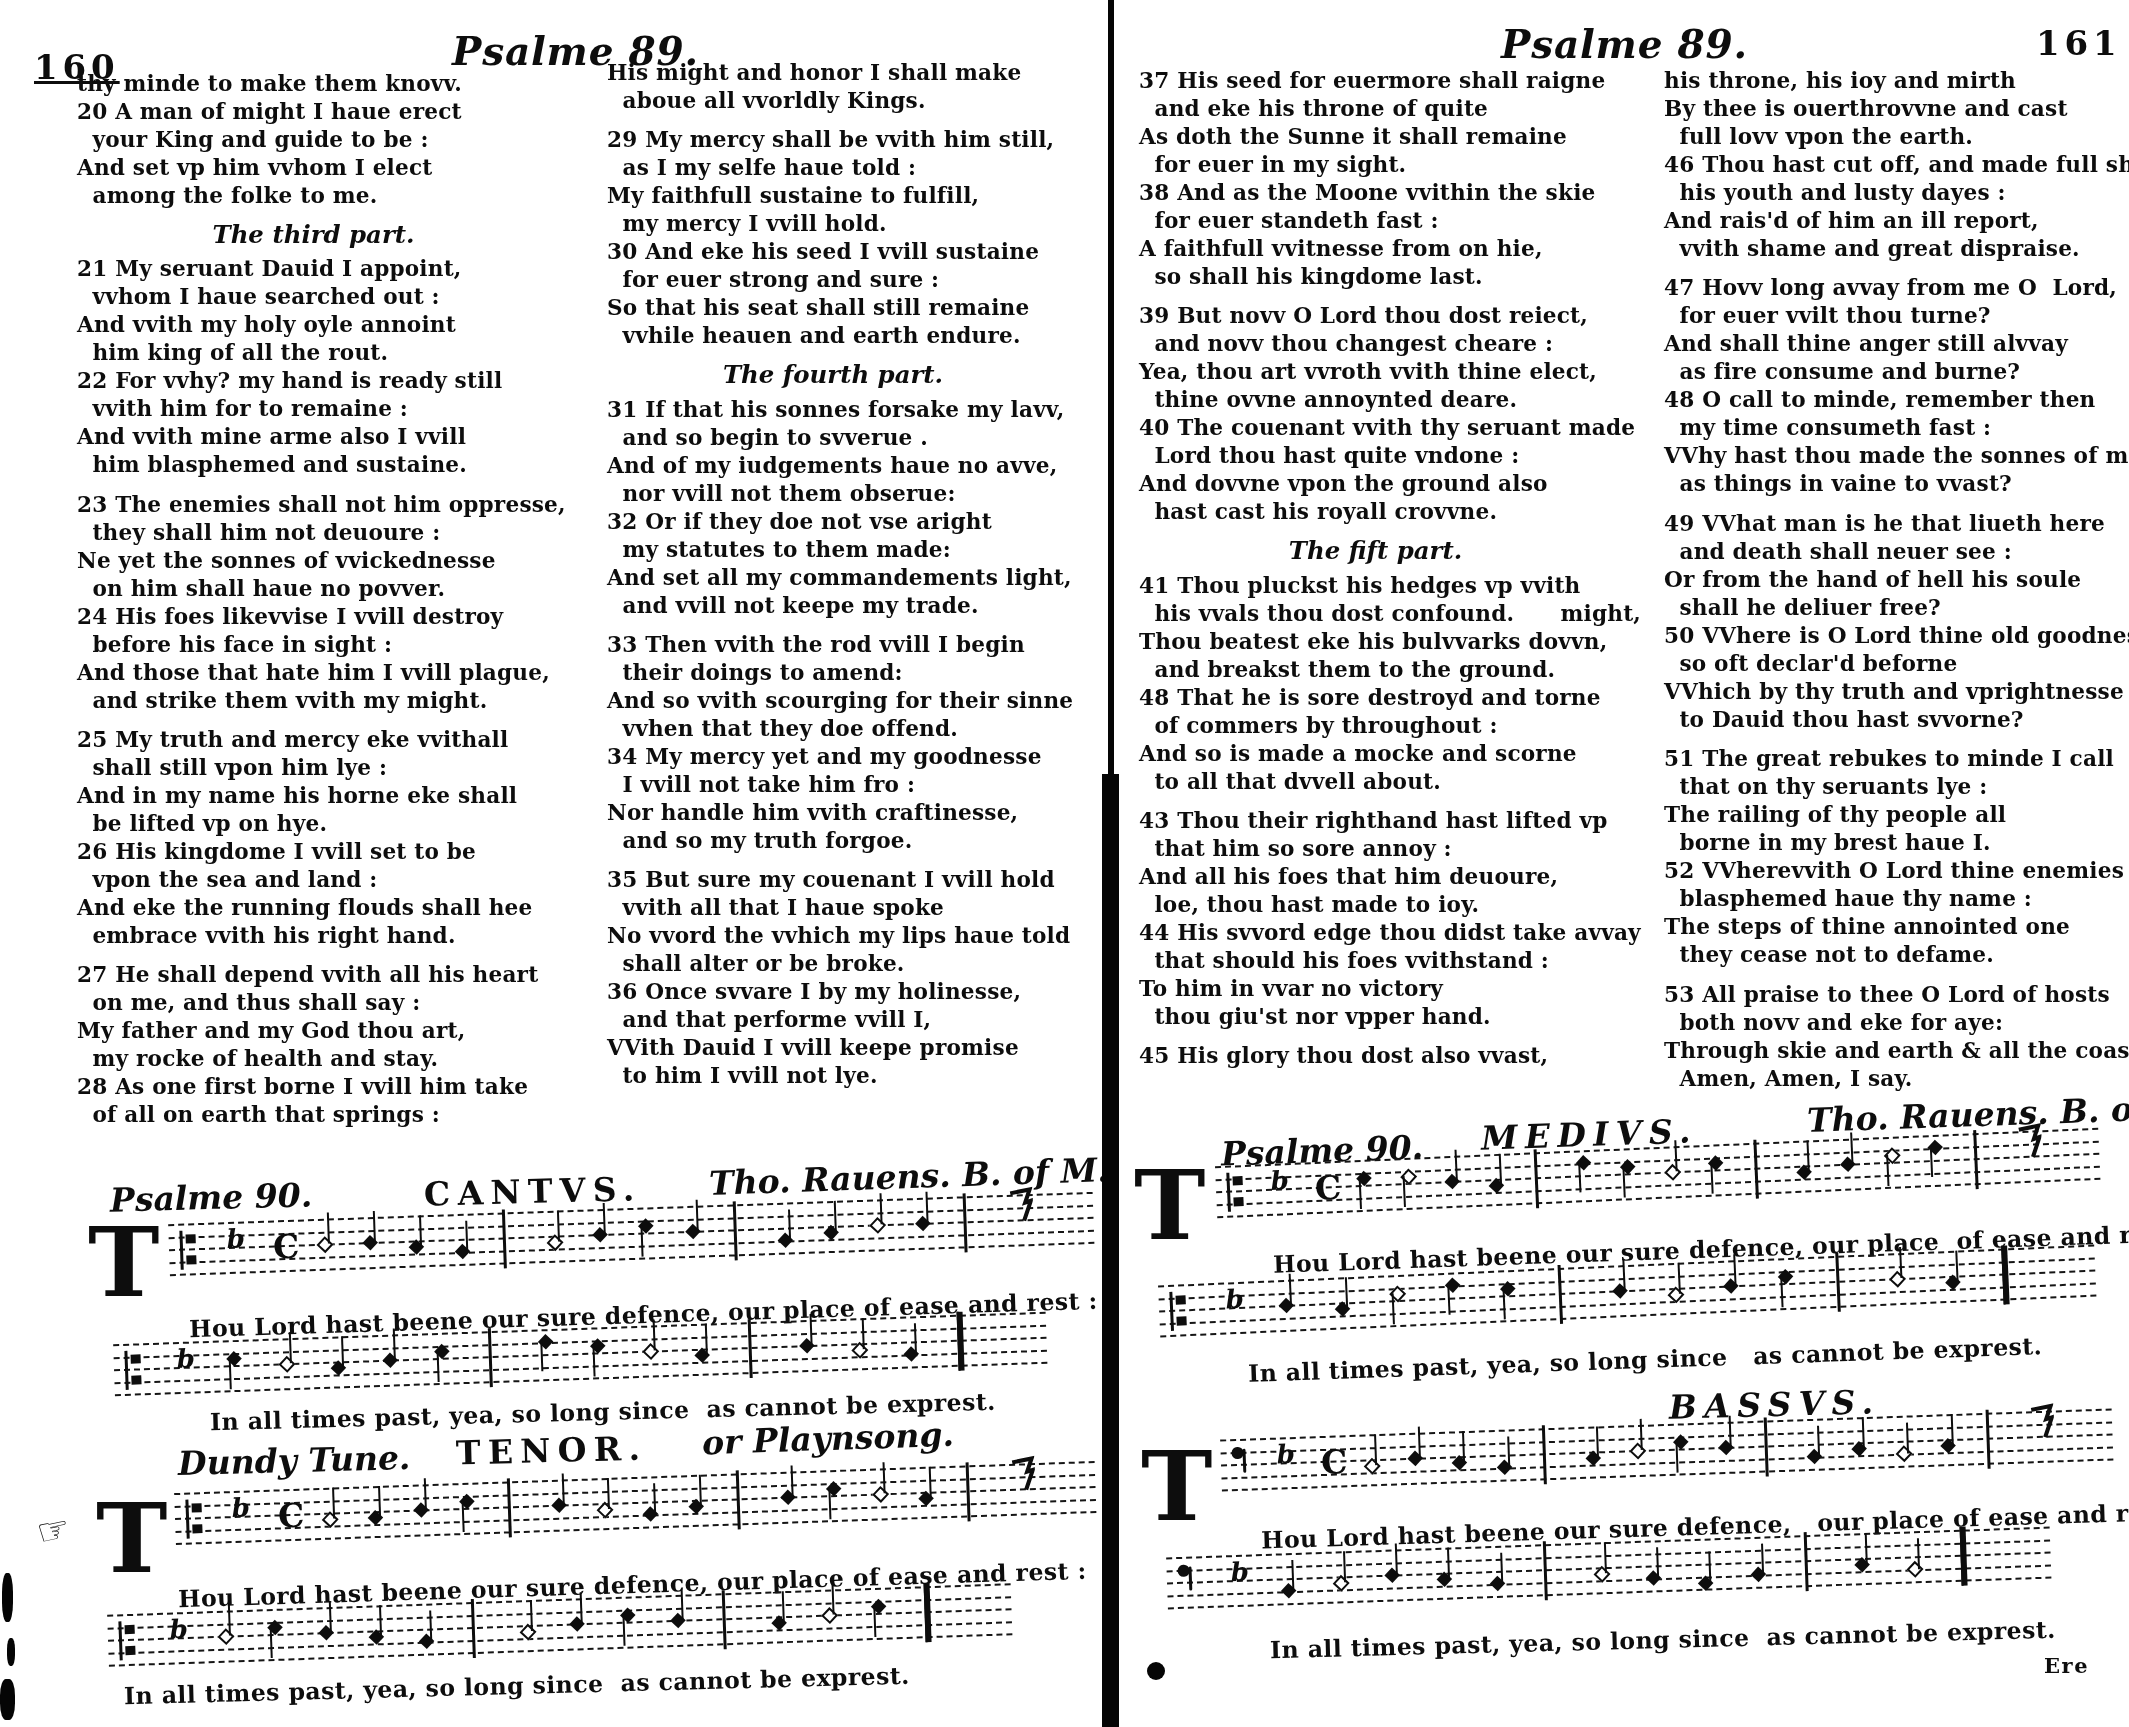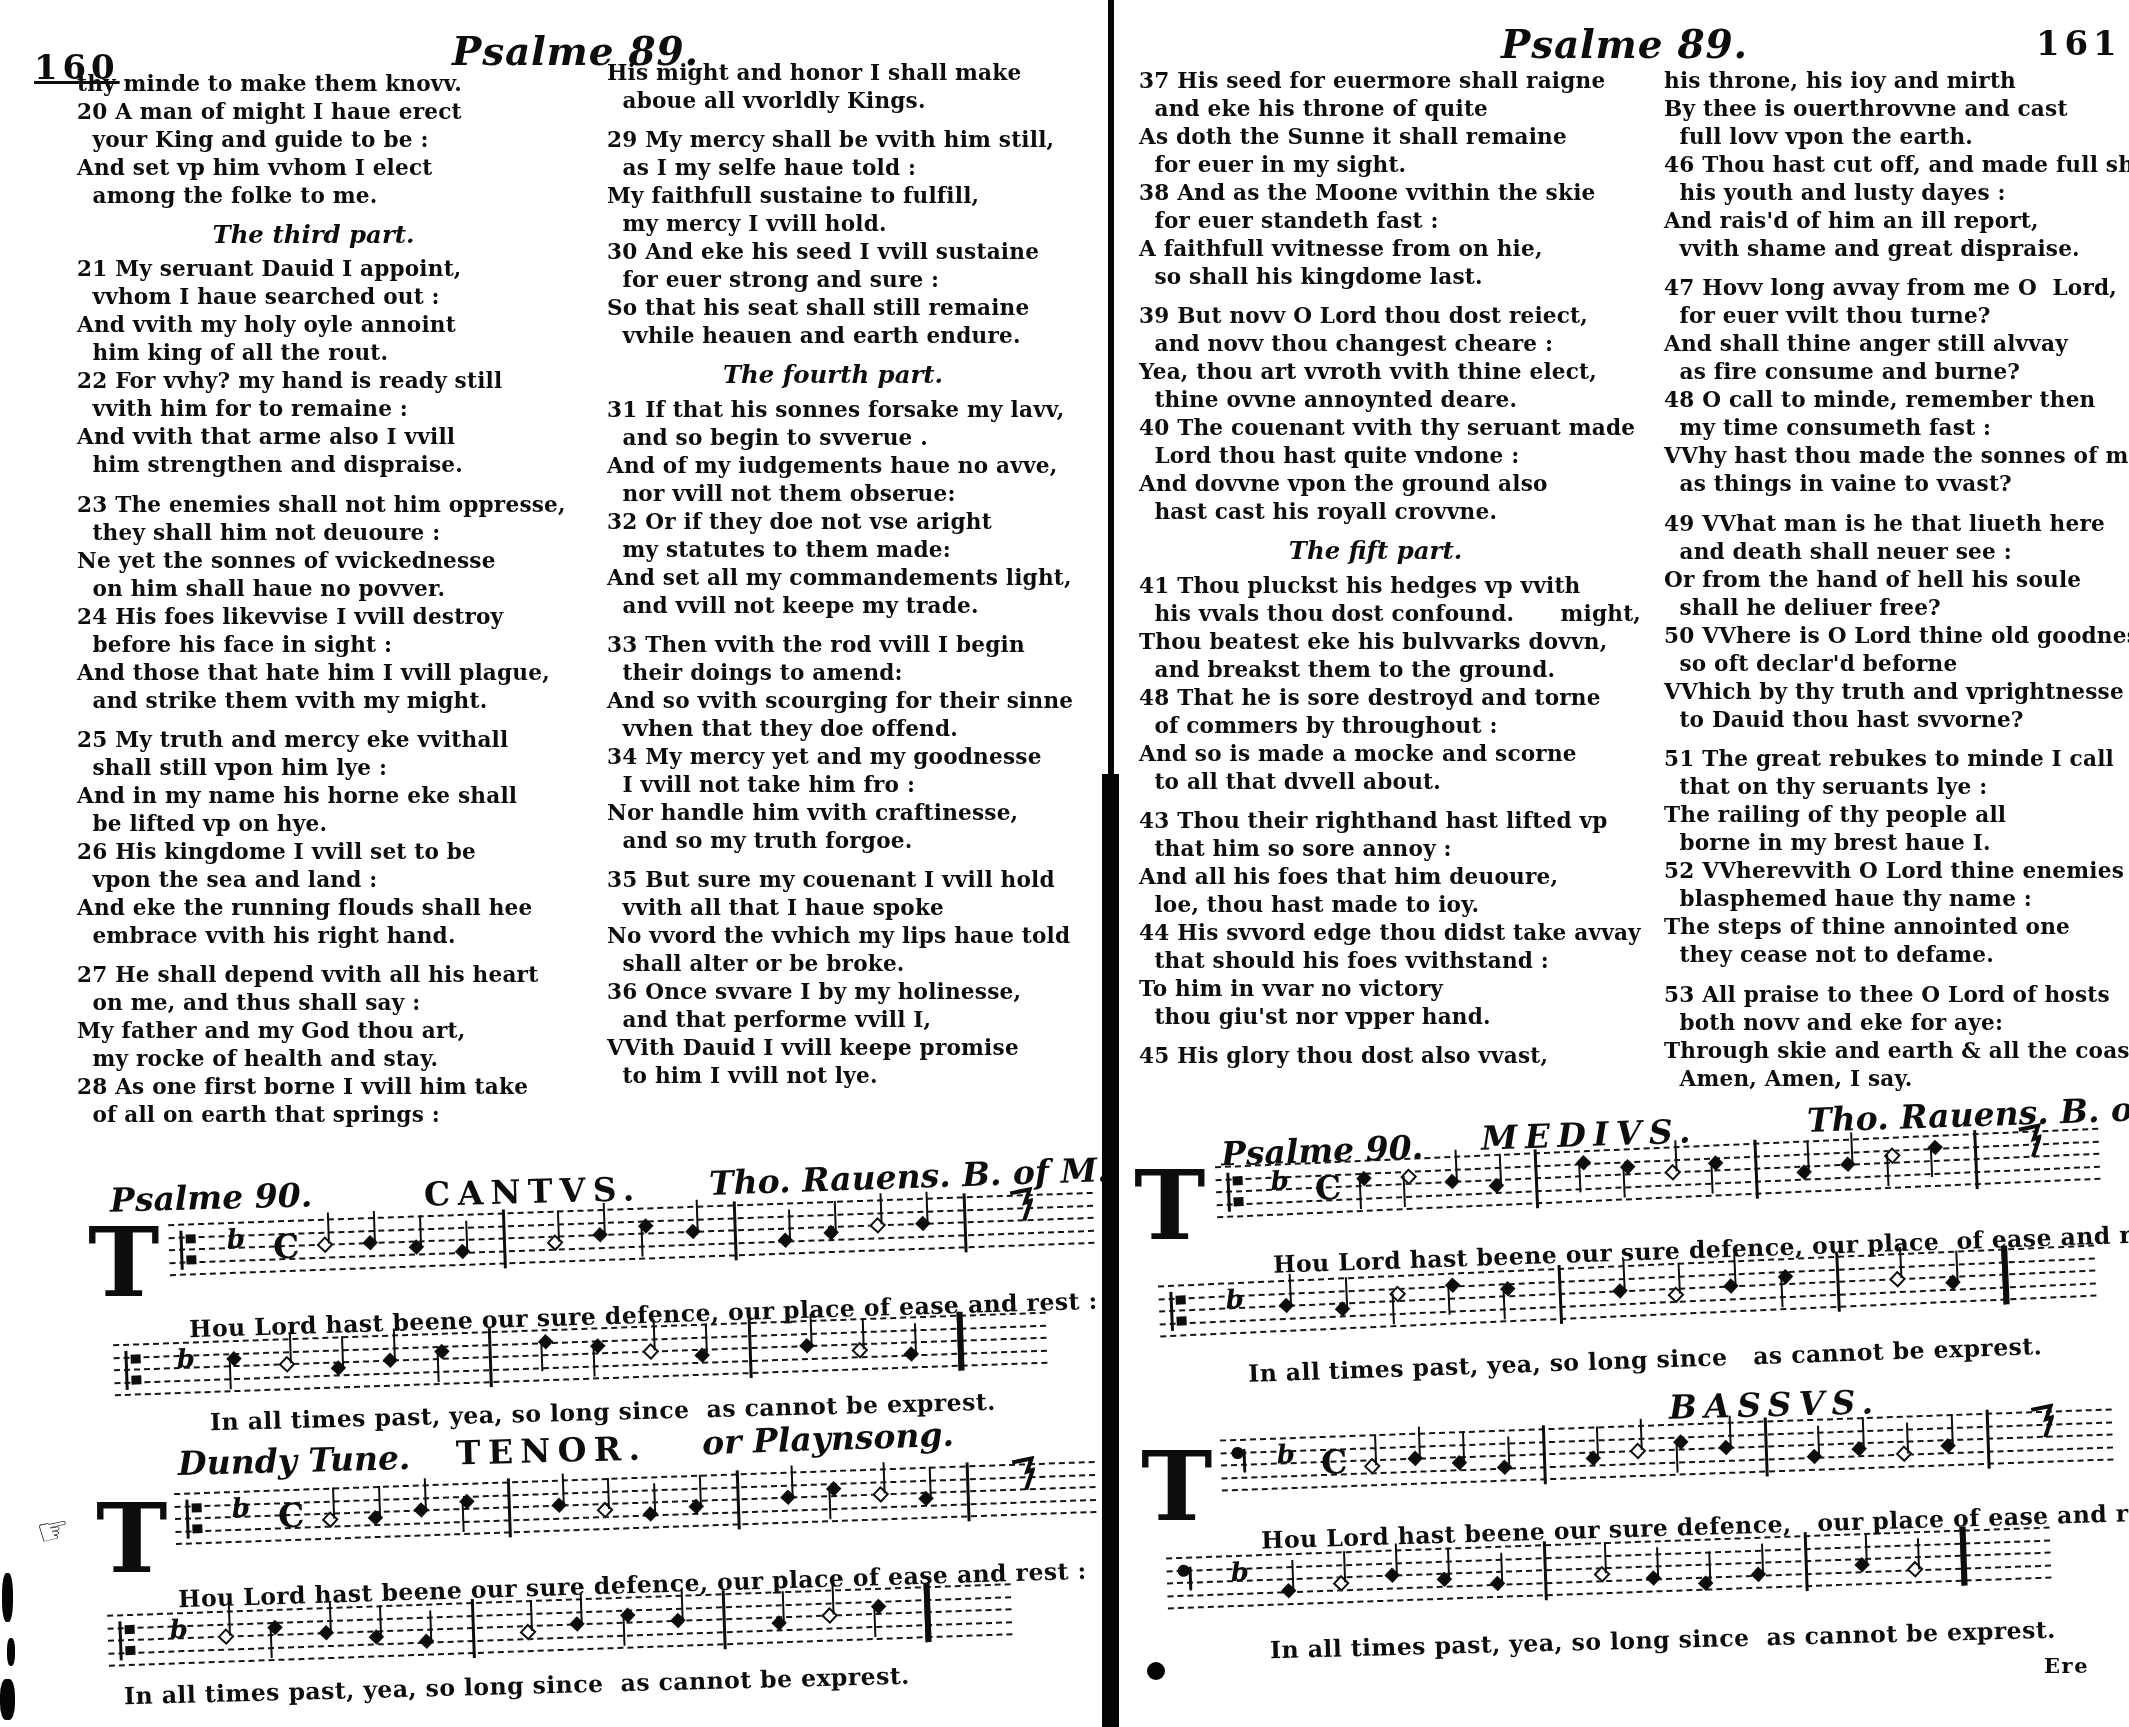--- a/index.html
+++ b/index.html
@@ -52,22 +52,22 @@
       <div class="line">  your King and guide to be :</div>
       <div class="line">And set vp him vvhom I elect</div>
       <div class="line">  among the folke to me.</div>
       <div class="center-head">The third part.</div>
       <div class="line">21 My seruant Dauid I appoint,</div>
       <div class="line">  vvhom I haue searched out :</div>
       <div class="line">And vvith my holy oyle annoint</div>
       <div class="line">  him king of all the rout.</div>
       <div class="line">22 For vvhy? my hand is ready still</div>
       <div class="line">  vvith him for to remaine :</div>
-      <div class="line">And vvith that arme also I vvill</div>
-      <div class="line">  him strengthen and dispraise.</div>
+      <div class="line">And vvith mine arme also I vvill</div>
+      <div class="line">  him blasphemed and sustaine.</div>
       <div class="line gap">23 The enemies shall not him oppresse,</div>
       <div class="line">  they shall him not deuoure :</div>
       <div class="line">Ne yet the sonnes of vvickednesse</div>
       <div class="line">  on him shall haue no povver.</div>
       <div class="line">24 His foes likevvise I vvill destroy</div>
       <div class="line">  before his face in sight :</div>
       <div class="line">And those that hate him I vvill plague,</div>
       <div class="line">  and strike them vvith my might.</div>
       <div class="line gap">25 My truth and mercy eke vvithall</div>
       <div class="line">  shall still vpon him lye :</div>

